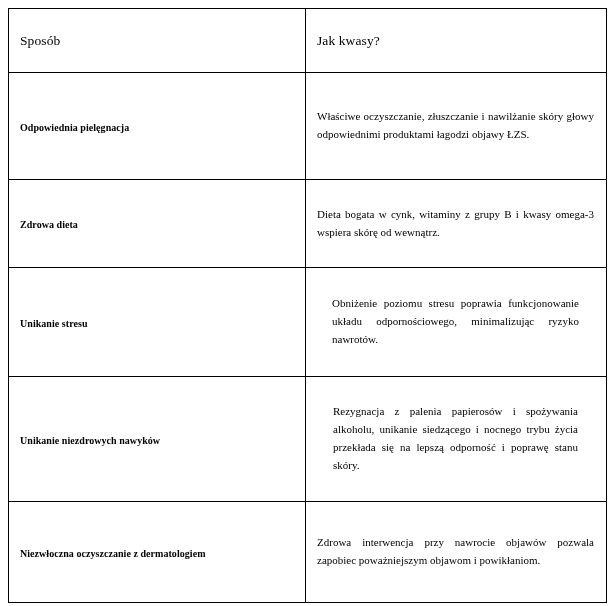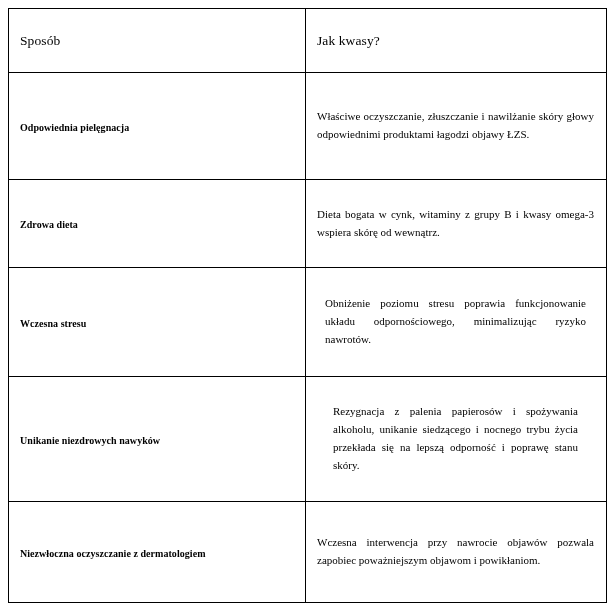--- a/index.html
+++ b/index.html
@@ -141,26 +141,26 @@
           <td>
             <div class="cell-inner">
               <p class="help-text no-justify" style="margin:0">Dieta bogata w cynk, witaminy z grupy B i kwasy omega-3 wspiera skórę od wewnątrz.</p>
             </div>
           </td>
         </tr>
 
         <tr class="row-h-4">
           <td>
             <div class="cell-inner">
-              <span class="method-label">Wczesna stresu</span>
+              <span class="method-label">Unikanie stresu</span>
             </div>
           </td>
           <td>
             <div class="cell-inner">
-              <p class="help-text" style="margin:8px">Obniżenie poziomu stresu poprawia funkcjonowanie układu odpornościowego, minimalizując ryzyko nawrotów.</p>
+              <p class="help-text" style="margin:15px">Obniżenie poziomu stresu poprawia funkcjonowanie układu odpornościowego, minimalizując ryzyko nawrotów.</p>
             </div>
           </td>
         </tr>
 
         <tr class="row-h-5">
           <td>
             <div class="cell-inner">
               <span class="method-label">Unikanie niezdrowych nawyków</span>
             </div>
           </td>
@@ -172,20 +172,20 @@
         </tr>
 
         <tr class="row-h-6">
           <td>
             <div class="cell-inner">
               <span class="method-label">Niezwłoczna oczyszczanie z dermatologiem</span>
             </div>
           </td>
           <td>
             <div class="cell-inner">
-              <p class="help-text last-row" style="margin:0">Wczesna interwencja przy nawrocie objawów pozwala zapobiec poważniejszym objawom i powikłaniom.</p>
+              <p class="help-text last-row" style="margin:0">Zdrowa interwencja przy nawrocie objawów pozwala zapobiec poważniejszym objawom i powikłaniom.</p>
             </div>
           </td>
         </tr>
       </tbody>
     </table>
   </div>
 </div>
 
 </body></html>

